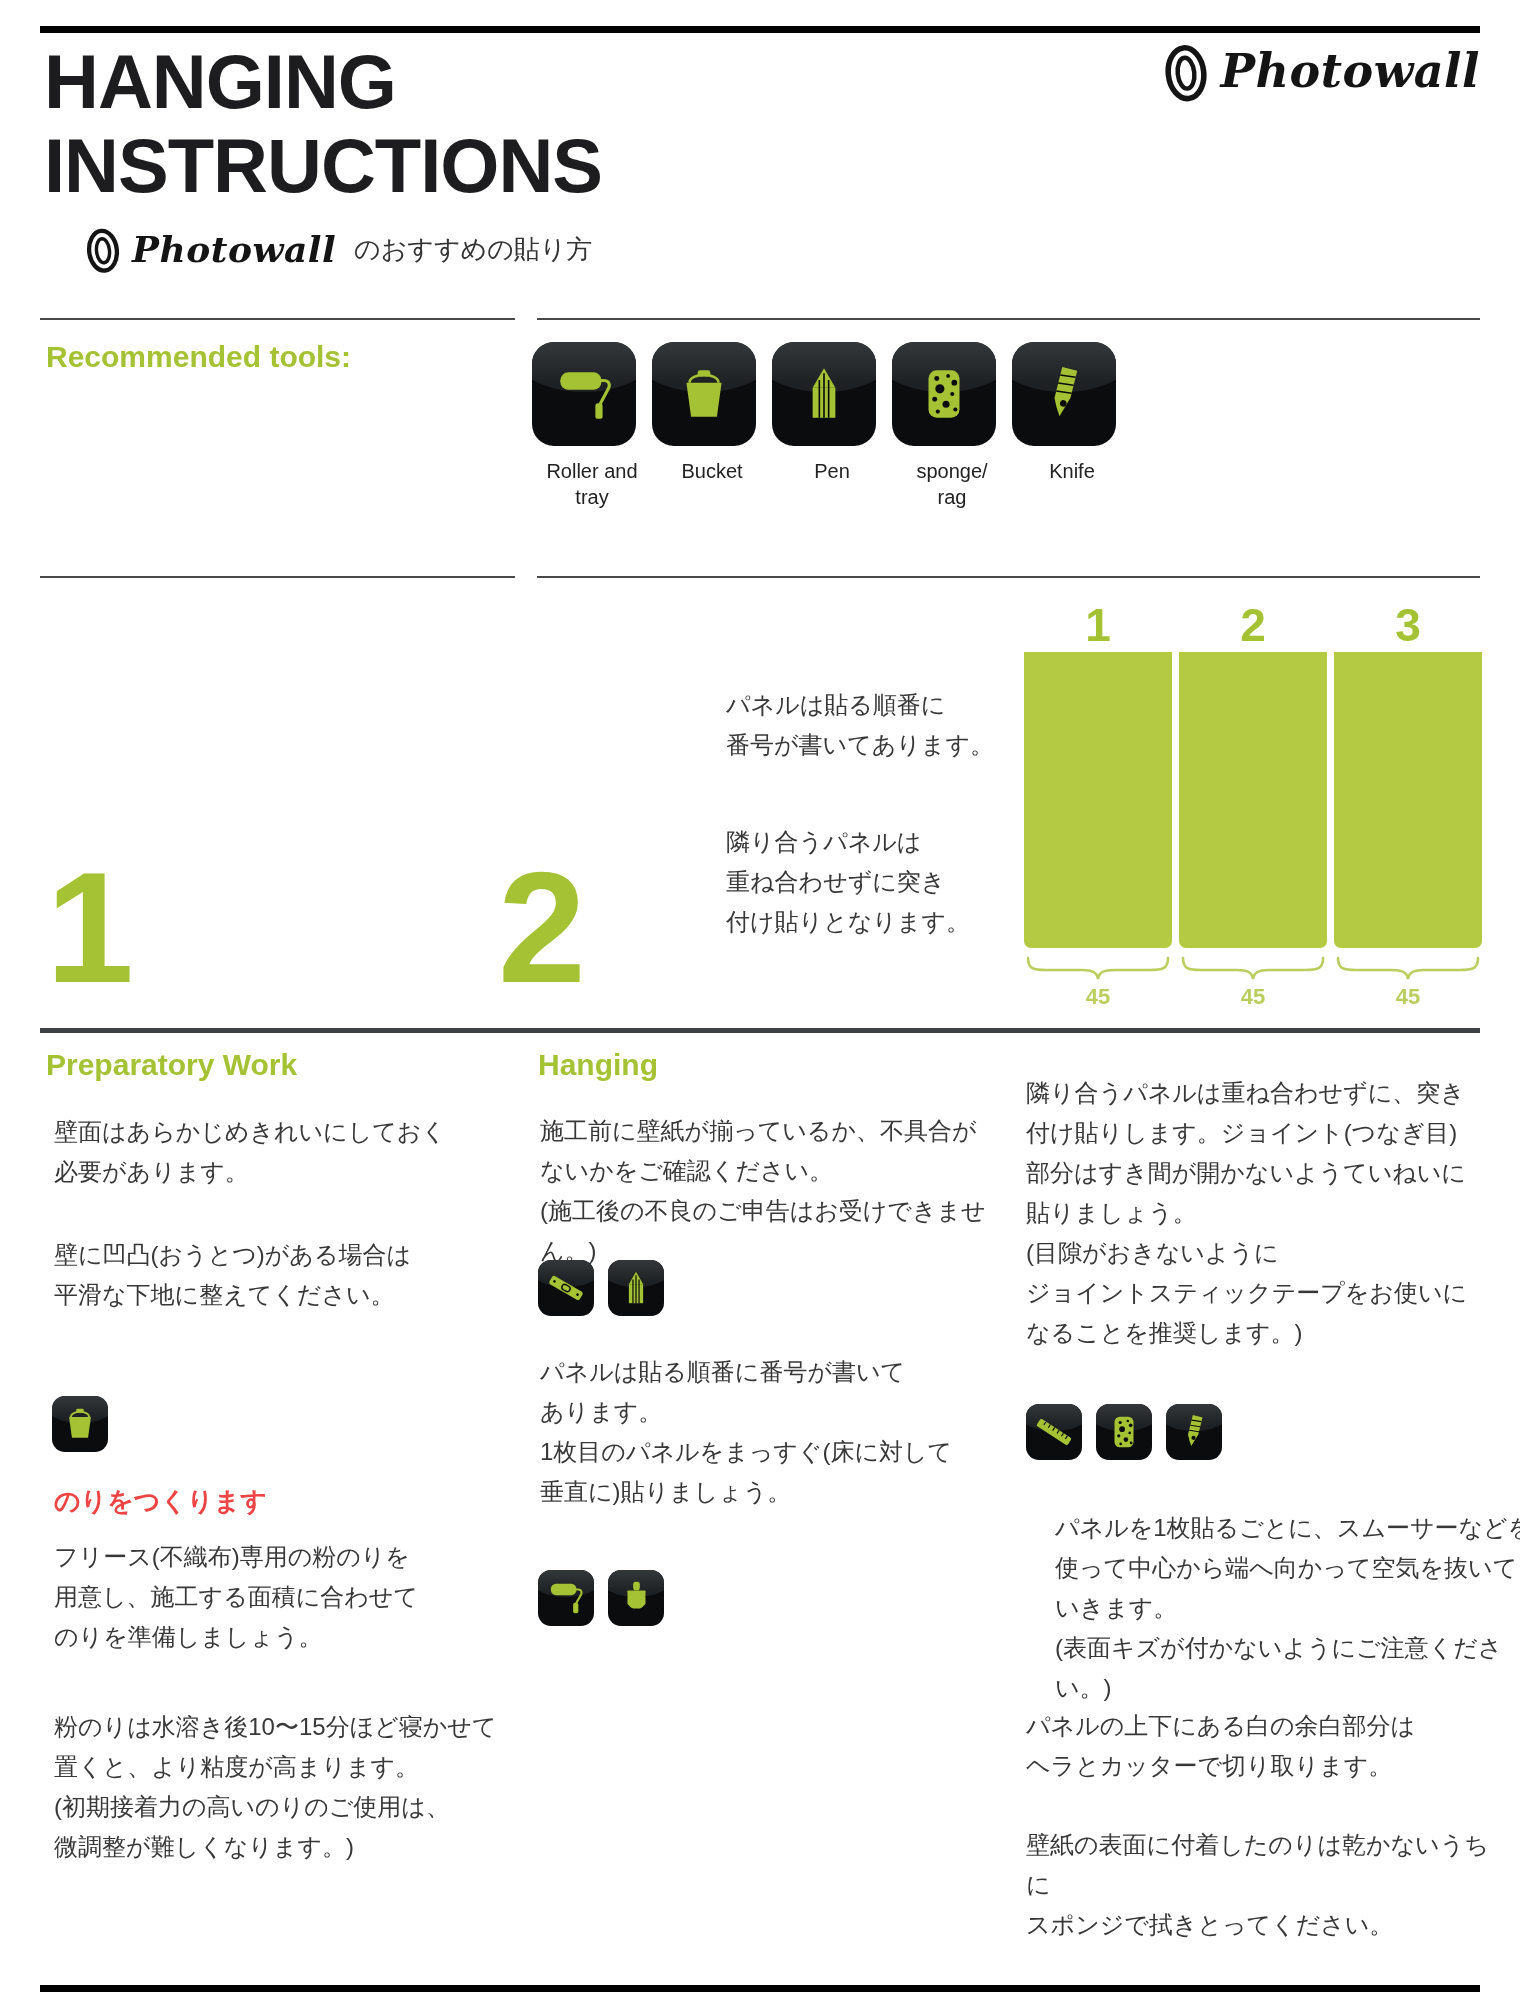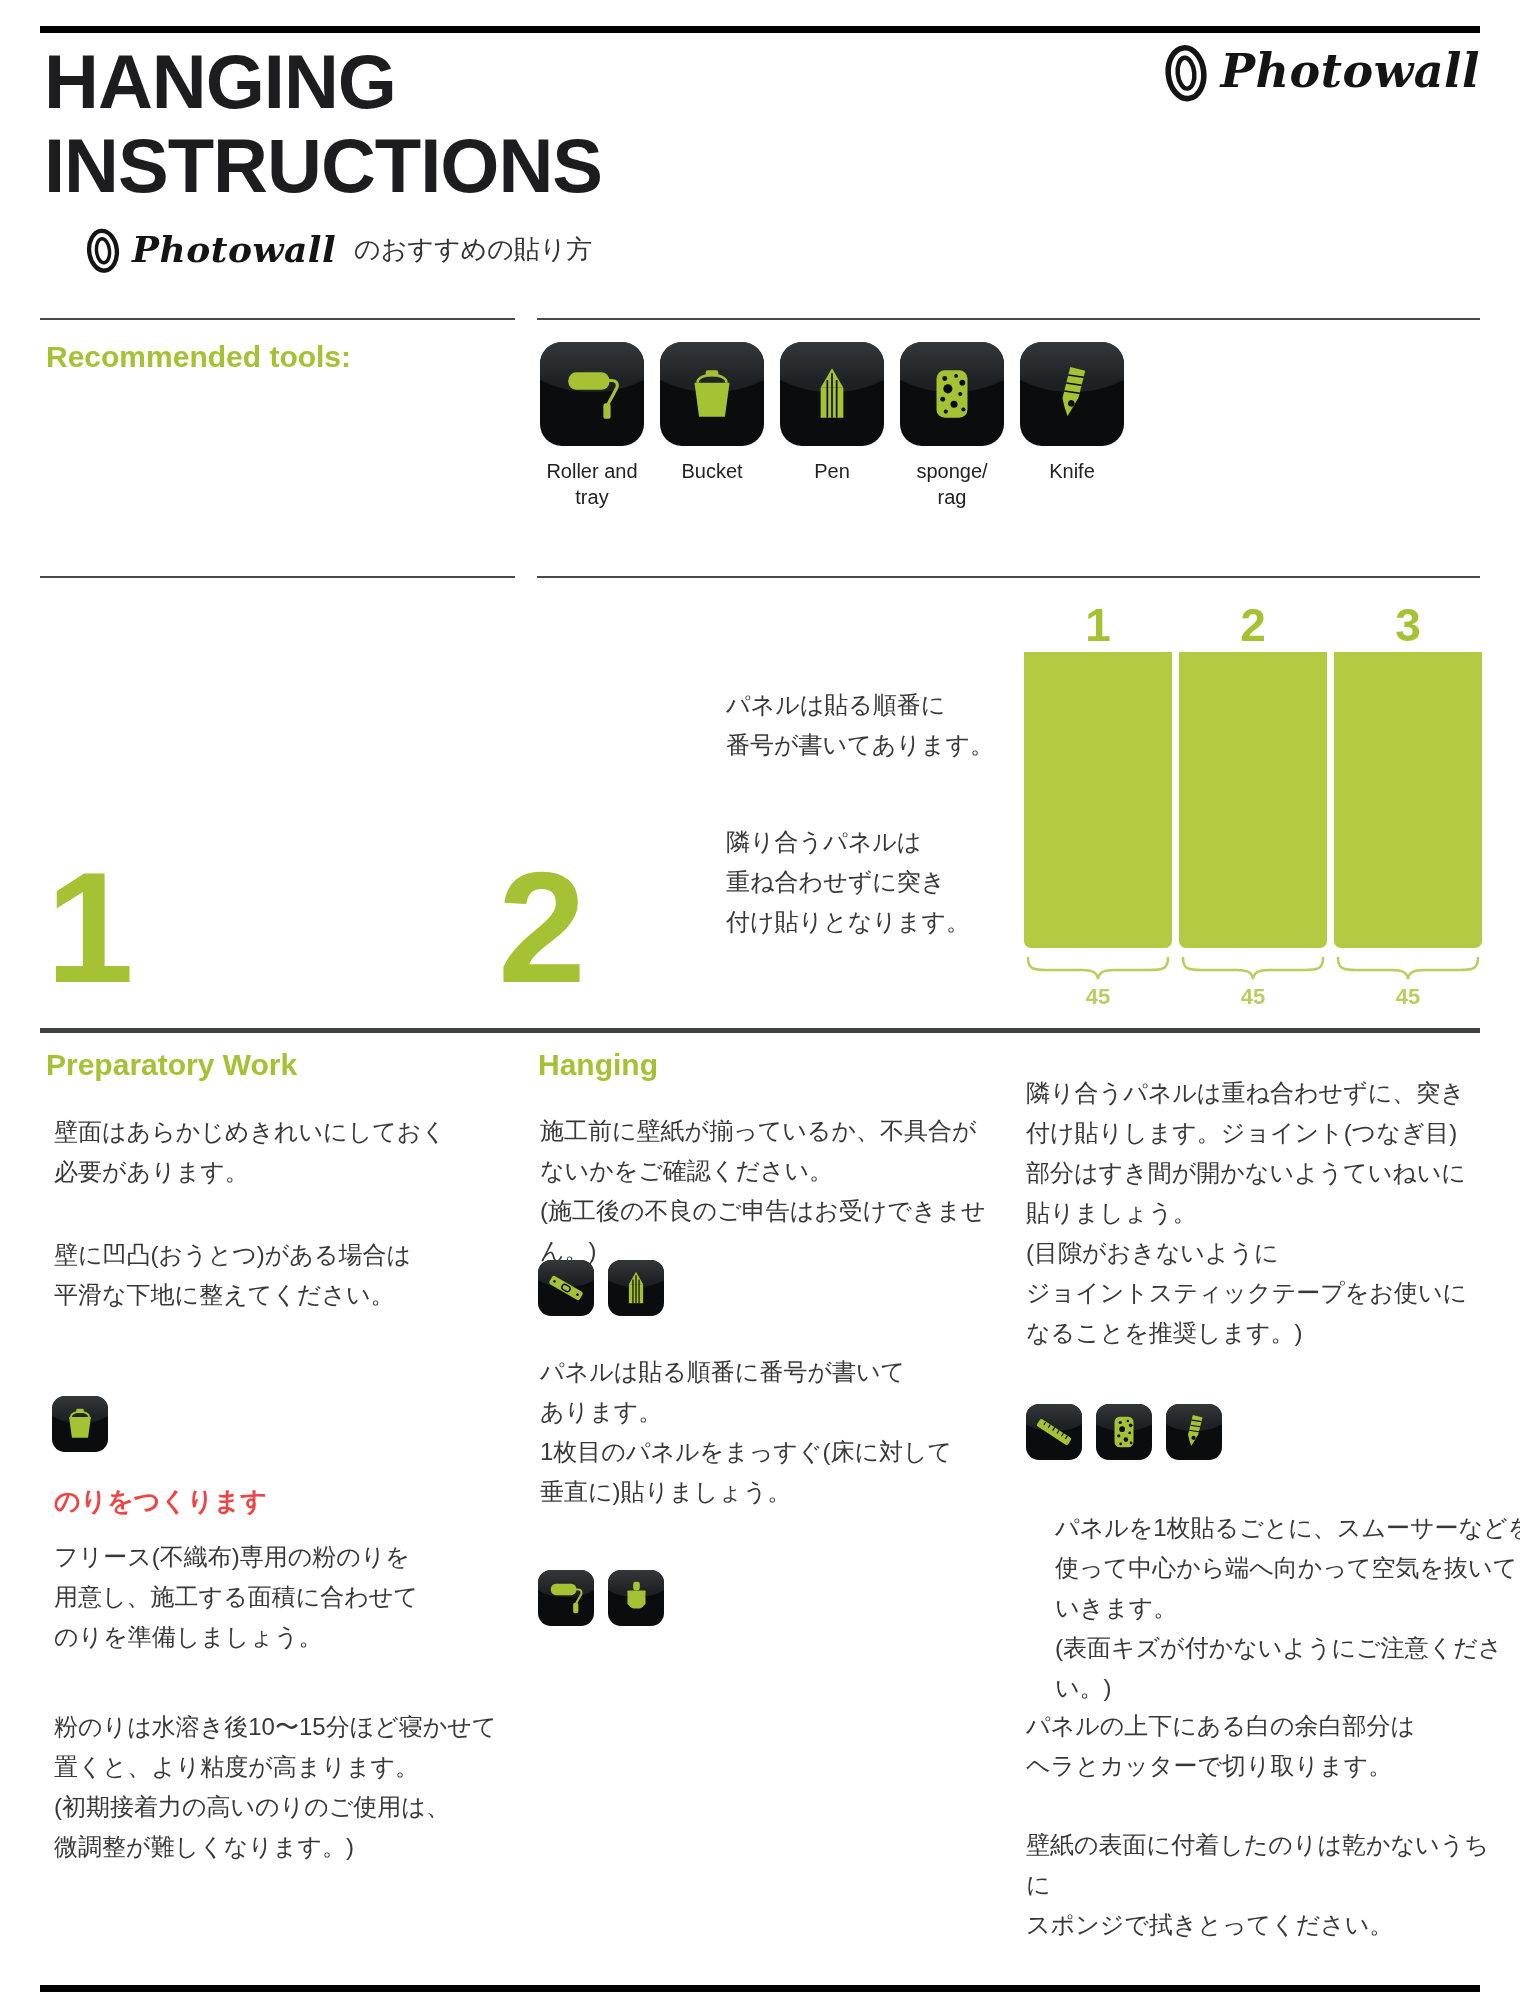--- a/index.html
+++ b/index.html
@@ -14,21 +14,21 @@
   .brand-text{font-family:"DejaVu Serif","Liberation Serif",serif;font-style:italic;font-weight:bold;
               color:#141414;font-size:46px;letter-spacing:.5px;}
   .subtitle-row{position:absolute;left:84px;top:224px;display:flex;align-items:center;gap:10px;}
   .subtitle-row .brand-text{font-size:36px;}
   .subtitle-text{font-size:26px;color:#333;margin-left:8px;}
   .section-heading{position:absolute;font-size:30px;font-weight:bold;color:var(--accent-green,#a4c233);}
   .jp{position:absolute;font-size:24px;line-height:40px;color:#383838;white-space:pre-line;}
   .glue-heading{position:absolute;font-size:26px;font-weight:bold;color:#ef4444;}
   .bignum{position:absolute;top:852px;font-size:158px;line-height:150px;font-weight:800;color:var(--accent-green,#a4c233);}
   .tools-row{position:absolute;left:532px;top:342px;display:flex;}
-  .tool{width:120px;display:flex;flex-direction:column;align-items:center;}
+  .tool{width:120px;display:flex;flex-direction:column;}
   .tool-label{margin-top:12px;font-size:20px;line-height:26px;color:#222;text-align:center;white-space:pre-line;}
   .tile{display:flex;align-items:center;justify-content:center;position:relative;overflow:hidden;background:#0b0c0d;}
   .tile::before{content:"";position:absolute;left:-30%;top:-62%;width:160%;height:110%;border-radius:50%;
                 background:linear-gradient(180deg,#565c60,#1e2123 92%);}
   .tile svg{position:relative;}
   .tile.big{width:104px;height:104px;border-radius:22px;}
   .tile.small{width:56px;height:56px;border-radius:13px;}
   .tile.abs{position:absolute;}
   .tile-row{position:absolute;display:flex;gap:14px;}
   .panels{position:absolute;left:1024px;top:598px;display:flex;gap:7px;}

